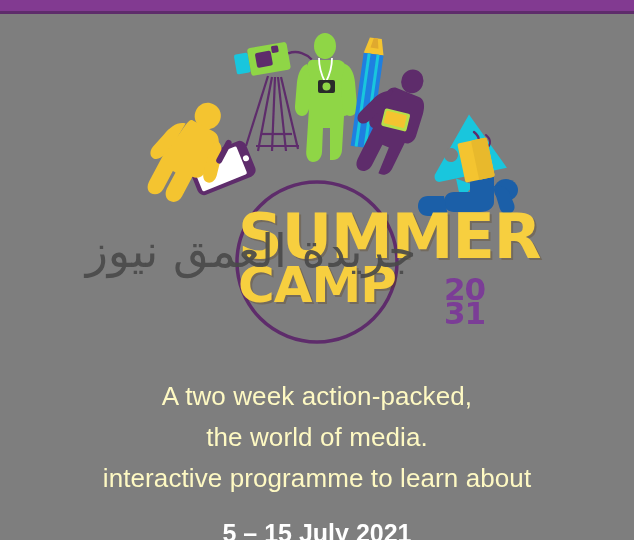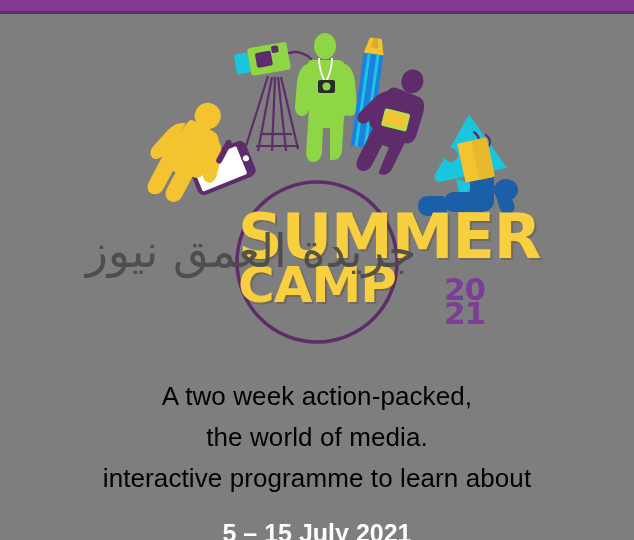--- a/index.html
+++ b/index.html
@@ -107,21 +107,21 @@
   #copy-block {
     position: absolute;
     left: 0;
     top: 376px;
     width: 634px;
     text-align: center;
   }
   .copy-line {
     font-family: "Liberation Sans", sans-serif;
     font-size: 26px;
-    color: #000000;
+    color: #fef9c3;
     line-height: 41px;
     letter-spacing: 0.1px;
     white-space: nowrap;
   }
   #date-line {
     font-family: "Liberation Sans", sans-serif;
     font-size: 25px;
     font-weight: bold;
     color: #ffffff;
     line-height: 1;
@@ -235,21 +235,21 @@
         </g>
       </g>
 
     </svg>
   </div>
 
   <div id="title-block">
     <div class="title-word" id="title-summer">SUMMER</div>
     <div class="title-word" id="title-camp">CAMP</div>
     <div class="year-digits" id="year-20">20</div>
-    <div class="year-digits" id="year-21">21</div>
+    <div class="year-digits" id="year-21">31</div>
   </div>
 
   <div id="watermark">جريدة العمق نيوز</div>
 
   <div id="copy-block">
     <div class="copy-line">A two week action-packed,</div>
     <div class="copy-line">the world of media.</div>
     <div class="copy-line">interactive programme to learn about</div>
     <div id="date-line">5 – 15 July 2021</div>
   </div>

